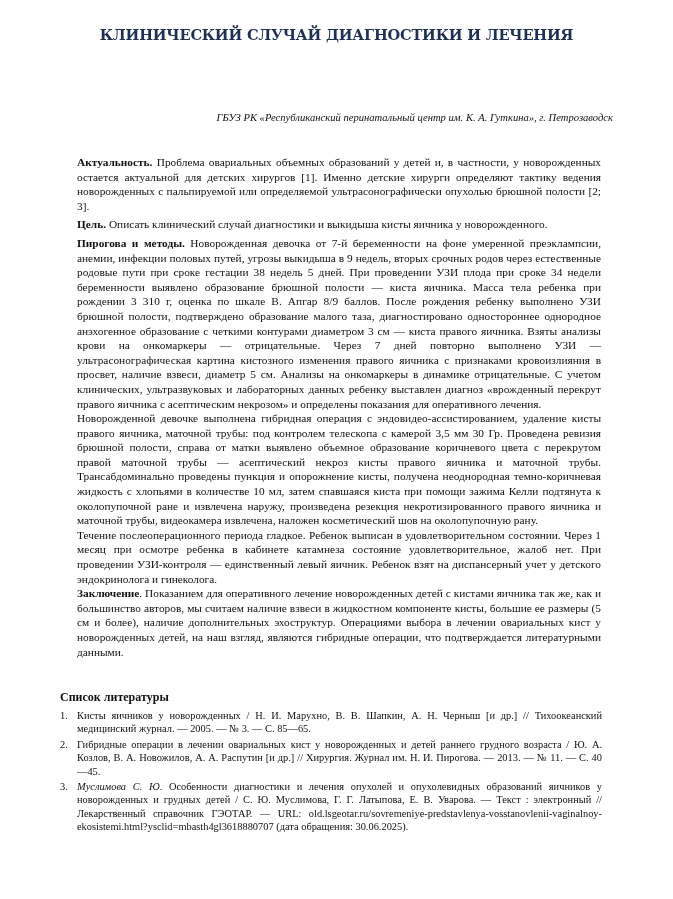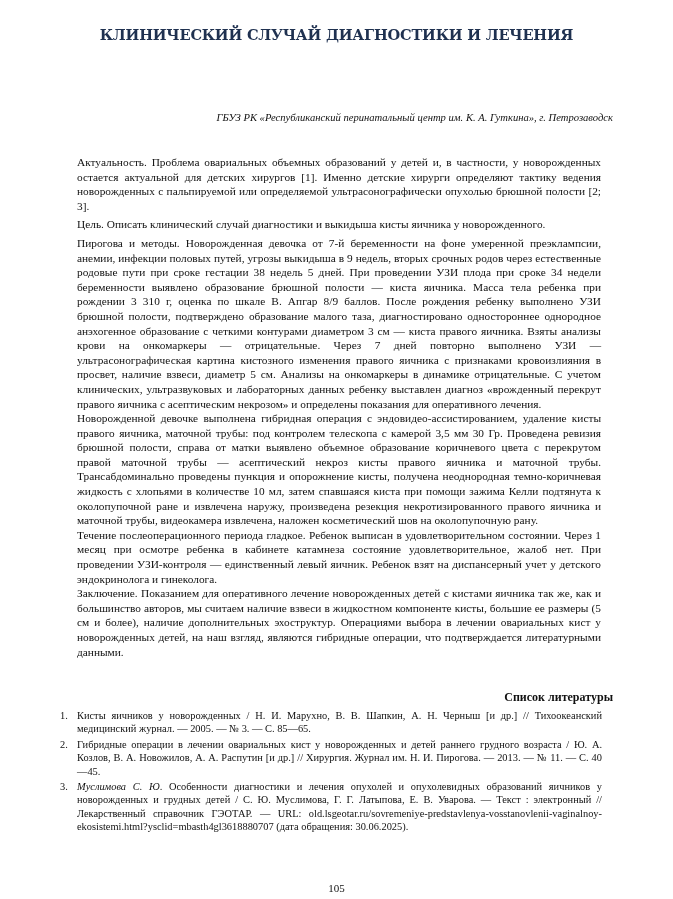--- a/index.html
+++ b/index.html
@@ -12,22 +12,22 @@
   .authors { position: absolute; left: 60px; width: 553px; top: 86px; text-align: center;
              font-family: "DejaVu Serif", "Liberation Serif", serif; font-weight: bold;
              font-size: 12.2px; line-height: 16px; }
   .affil { position: absolute; left: 60px; width: 553px; top: 111px; text-align: right;
            font-style: italic; font-size: 10.6px; line-height: 14px; }
   .body { position: absolute; left: 77px; width: 524px; top: 155px;
           font-size: 11.35px; line-height: 14.6px; text-align: justify; }
   .body p { margin: 0; }
   .p-first { margin-bottom: 4px !important; }
   .p-goal { margin-bottom: 4px !important; }
-  .bold { font-weight: normal; }
-  .refs-title { position: absolute; left: 60px; width: 553px; top: 690px; text-align: right;
+  .bold { font-weight: bold; }
+  .refs-title { position: absolute; left: 60px; width: 553px; top: 690px; text-align: left;
                 font-weight: bold; font-size: 12px; line-height: 14px; }
   .refs { position: absolute; left: 60px; width: 542px; top: 709px; margin: 0; padding: 0;
           list-style: none; font-size: 10.4px; line-height: 13.4px; text-align: justify; }
   .refs li { position: relative; padding-left: 17px; margin-bottom: 2px; }
   .refs .num { position: absolute; left: 0; top: 0; }
   .italic { font-style: italic; }
   .pagenum { position: absolute; left: 0; width: 673px; top: 882px; text-align: center;
              font-size: 11px; line-height: 13px; }
 </style>
 </head>
@@ -70,14 +70,13 @@
     <li>
       <span class="num">2.</span>
       <span>Гибридные операции в лечении овариальных кист у новорожденных и детей раннего грудного возраста / Ю. А. Козлов, В. А. Новожилов, А. А. Распутин [и др.] // Хирургия. Журнал им. Н. И. Пирогова. — 2013. — № 11. — С. 40—45.</span>
     </li>
     <li>
       <span class="num">3.</span>
       <span class="italic">Муслимова С. Ю</span><span>. Особенности диагностики и лечения опухолей и опухолевидных образований яичников у новорожденных и грудных детей / С. Ю. Муслимова, Г. Г. Латыпова, Е. В. Уварова. — Текст : электронный // Лекарственный справочник ГЭОТАР. — URL: old.lsgeotar.ru/sovremeniye-predstavlenya-vosstanovlenii-vaginalnoy-ekosistemi.html?ysclid=mbasth4gl3618880707 (дата обращения: 30.06.2025).</span>
     </li>
   </ol>
 
-  <div class="pagenum">105</div>
 </div>
 
 </body></html>

